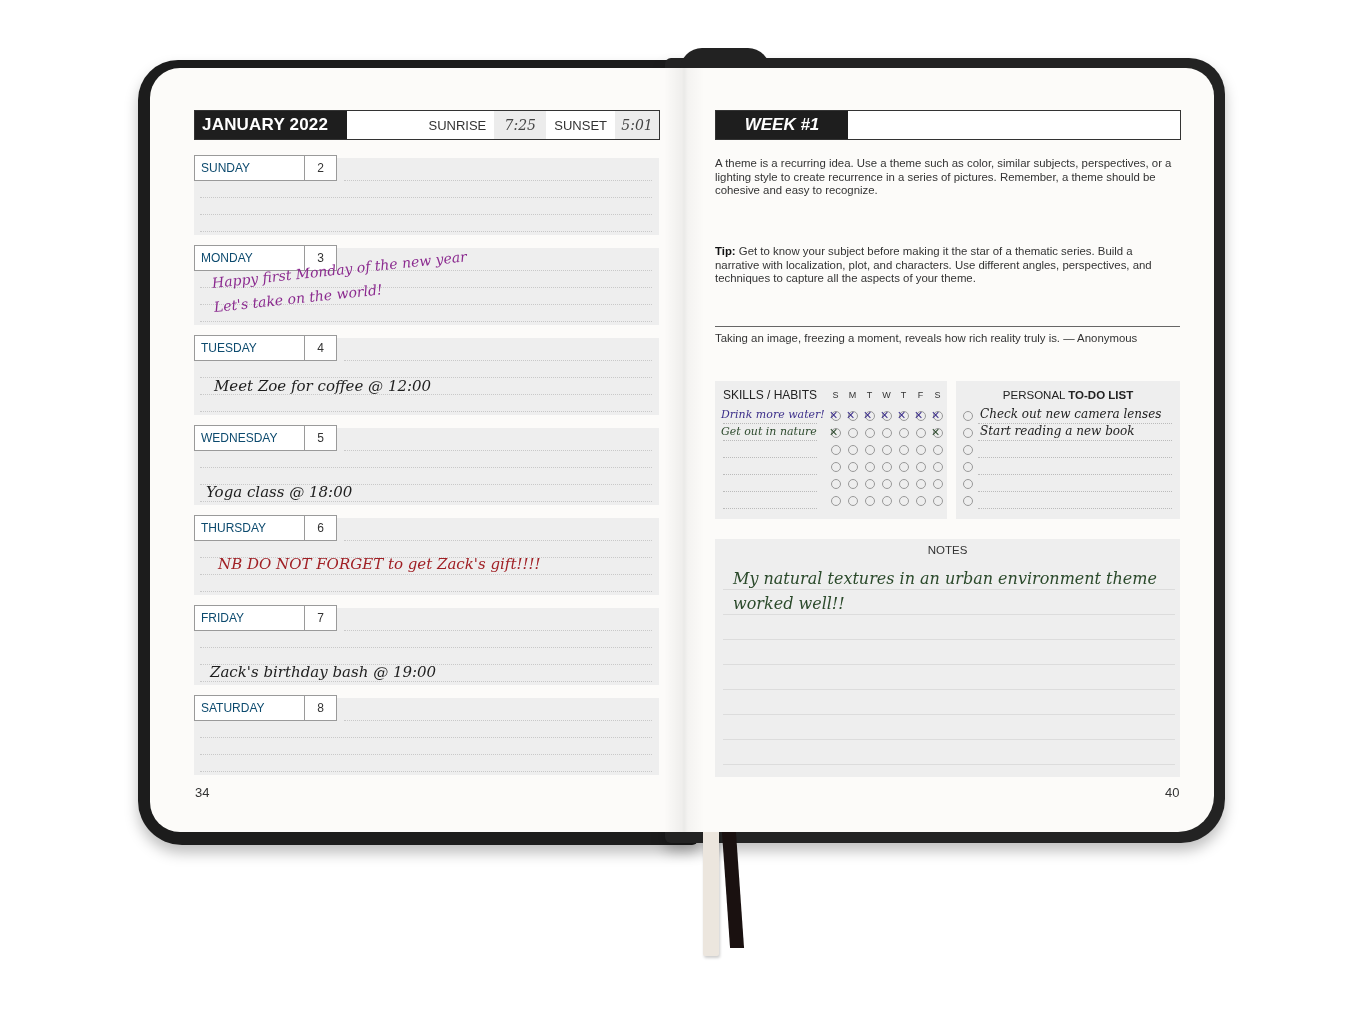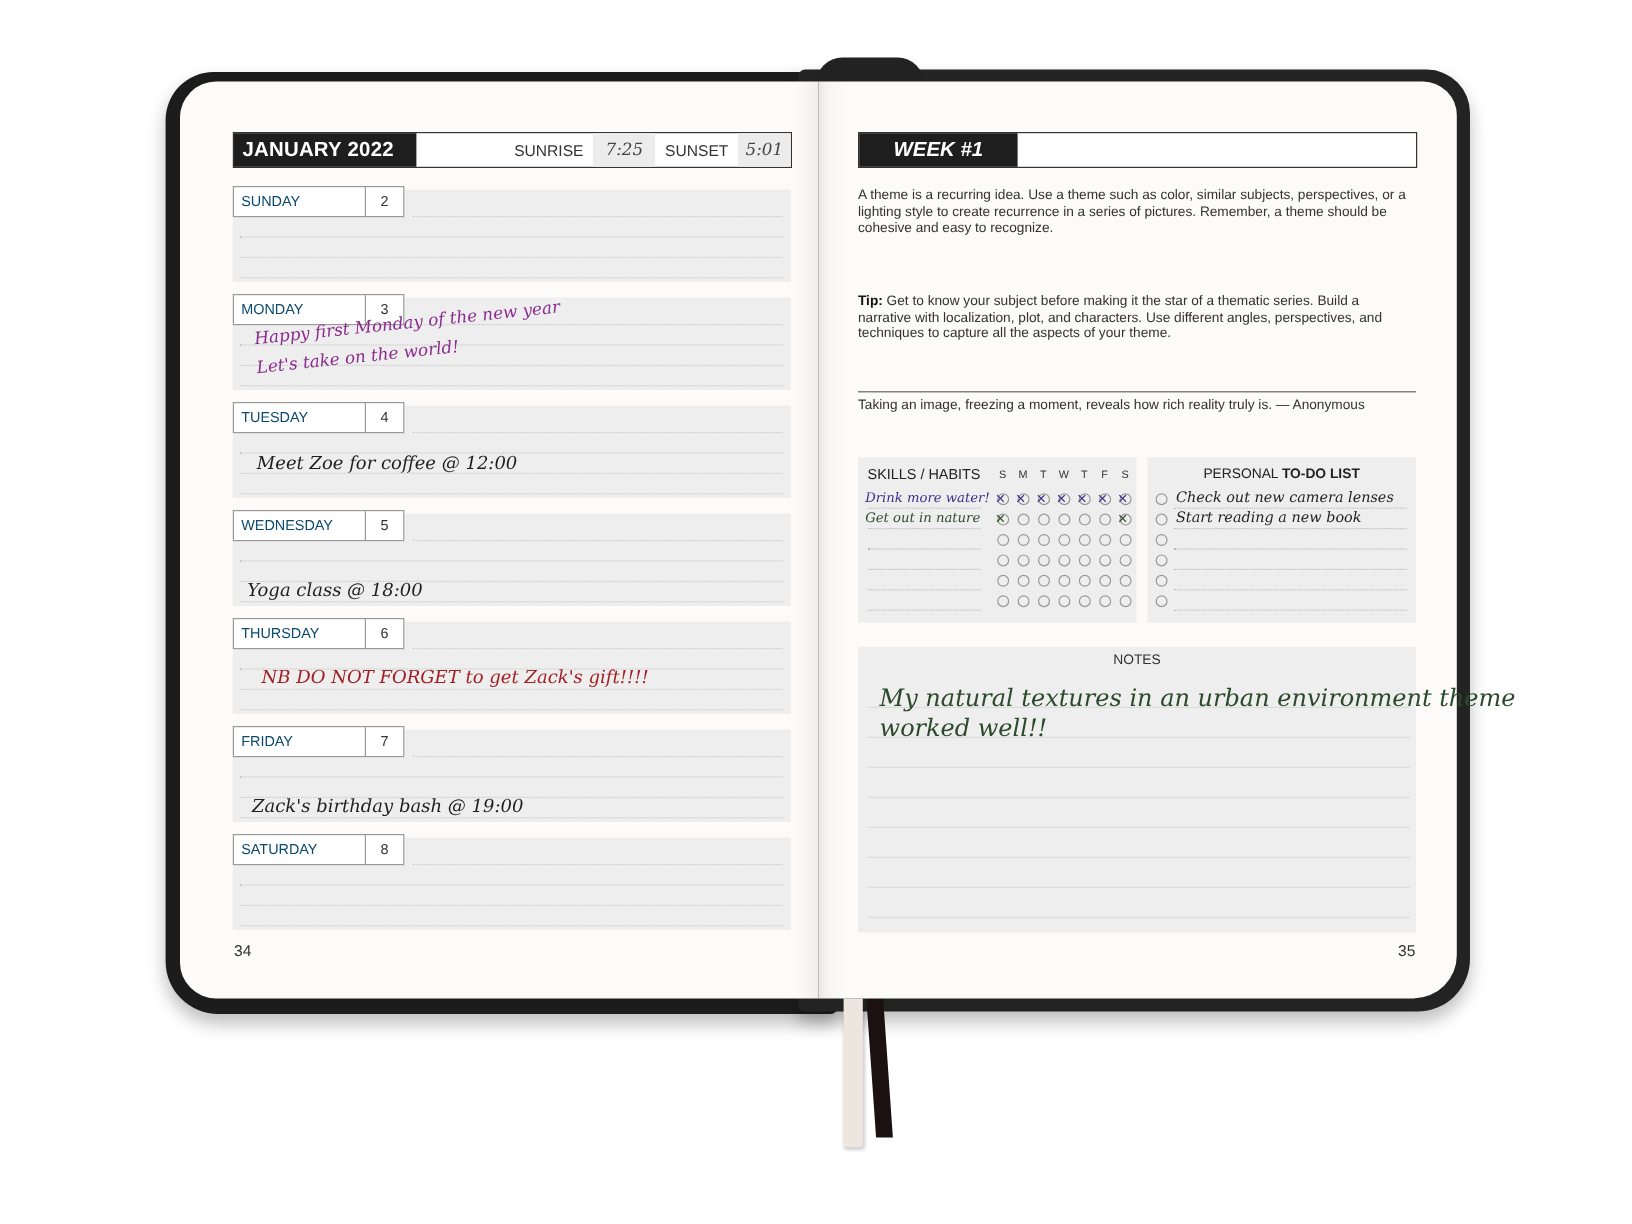--- a/index.html
+++ b/index.html
@@ -107,21 +107,21 @@
   .todo-title { position: absolute; left: 0; top: 8px; width: 100%; text-align: center; font-size: 11.5px; color: #222; }
   .todo-title b { font-weight: bold; }
   .todo-row { position: absolute; left: 0; width: 100%; height: 17px; }
   .todo-row .cb { position: absolute; left: 7px; top: 3px; width: 10px; height: 10px; border: 1px solid #999; border-radius: 50%; }
   .todo-row .line { position: absolute; left: 22px; top: 15px; width: 194px; border-top: 1px dotted #bbb; }
   .todo-row .txt { position: absolute; left: 24px; top: -1px; font-family: "DejaVu Serif", serif; font-style: italic; font-size: 12px; color: #222; white-space: nowrap; }
 
   .notes-box { position: absolute; left: 715px; top: 539px; width: 465px; height: 238px; background: #eeeeee; }
   .notes-title { position: absolute; left: 0; top: 5px; width: 100%; text-align: center; font-size: 11.5px; color: #333; }
   .notes-line { position: absolute; left: 8px; width: 452px; border-top: 1px solid #dcdcdc; }
-  .note-text { position: absolute; left: 18px; font-family: "DejaVu Serif", serif; font-style: italic; font-size: 20px; white-space: nowrap; }
+  .note-text { position: absolute; left: 18px; font-family: "DejaVu Serif", serif; font-style: italic; font-size: 16px; white-space: nowrap; }
 </style>
 </head>
 <body>
 
 <div class="cover-left"></div>
 <div class="cover-right"></div>
 <div class="spine-bump"></div>
 <div class="ribbon ribbon-black"></div>
 <div class="ribbon ribbon-white"></div>
 
@@ -451,13 +451,13 @@
   <div class="notes-line" style="top:100px"></div>
   <div class="notes-line" style="top:125px"></div>
   <div class="notes-line" style="top:150px"></div>
   <div class="notes-line" style="top:175px"></div>
   <div class="notes-line" style="top:200px"></div>
   <div class="notes-line" style="top:225px"></div>
   <span class="note-text" style="top:30px;color:#2b4a2b">My natural textures in an urban environment theme</span>
   <span class="note-text" style="top:55px;color:#2b4a2b">worked well!!</span>
 </div>
 
-<span class="page-num" style="left:1165px;top:785px">35</span>
+<span class="page-num" style="left:1165px;top:785px">40</span>
 
 </body></html>

